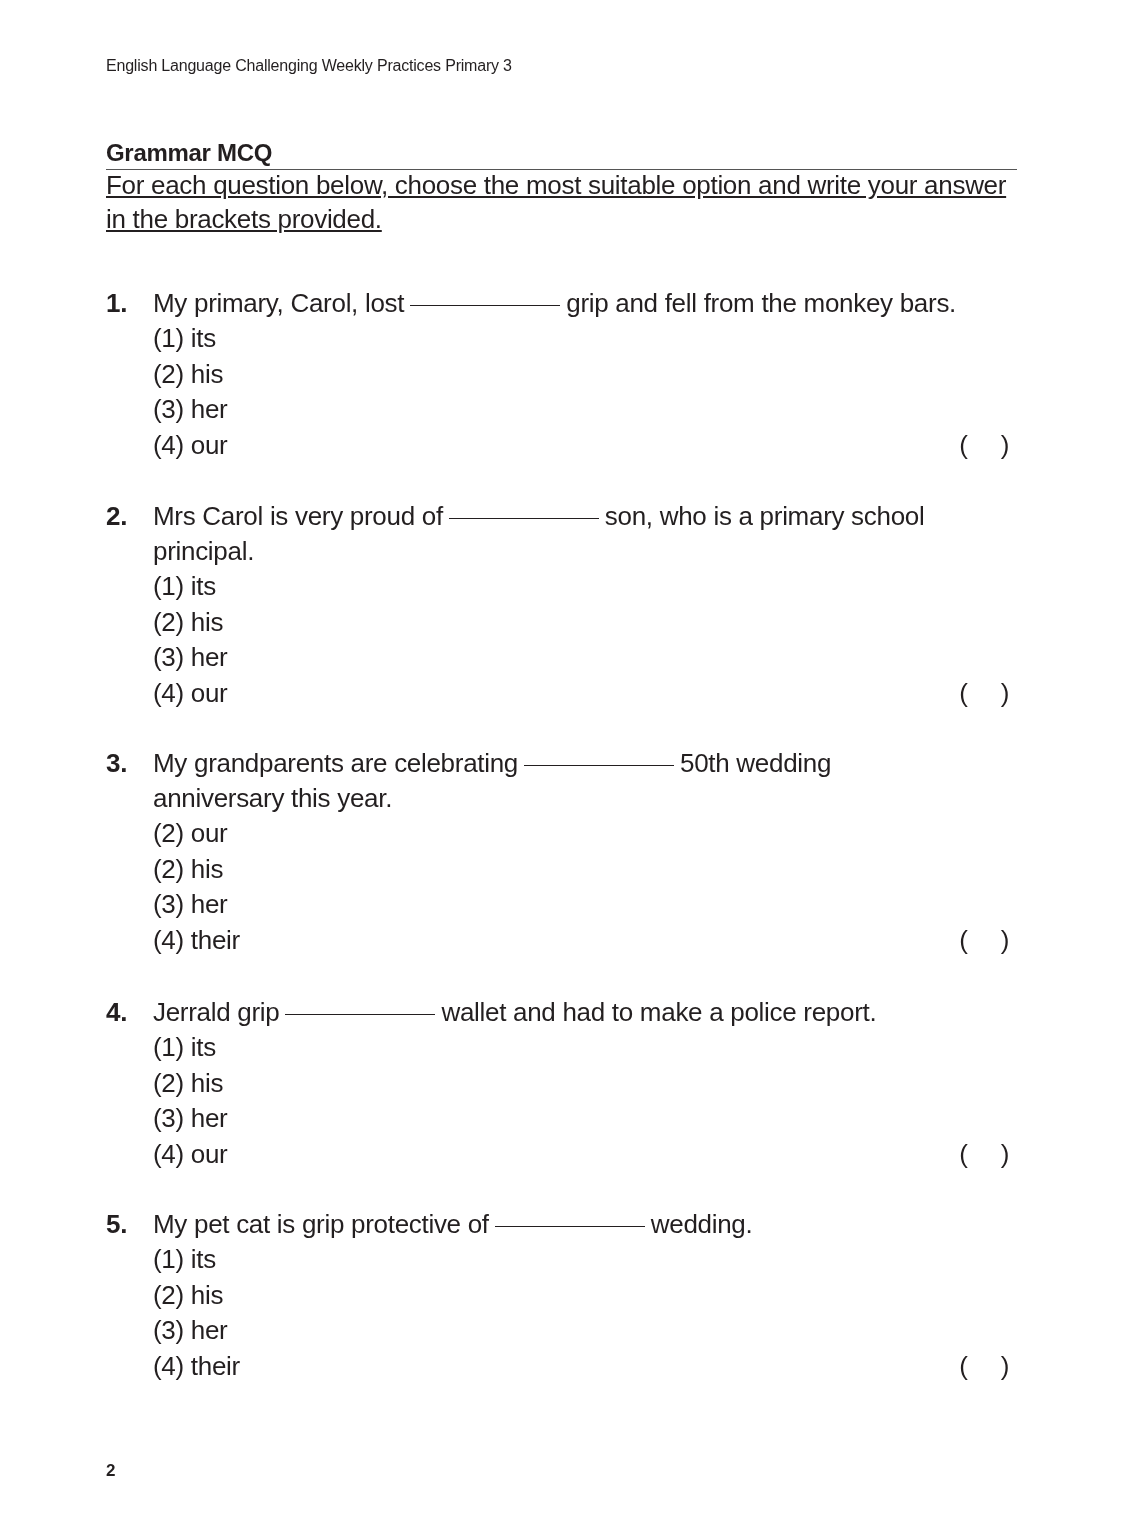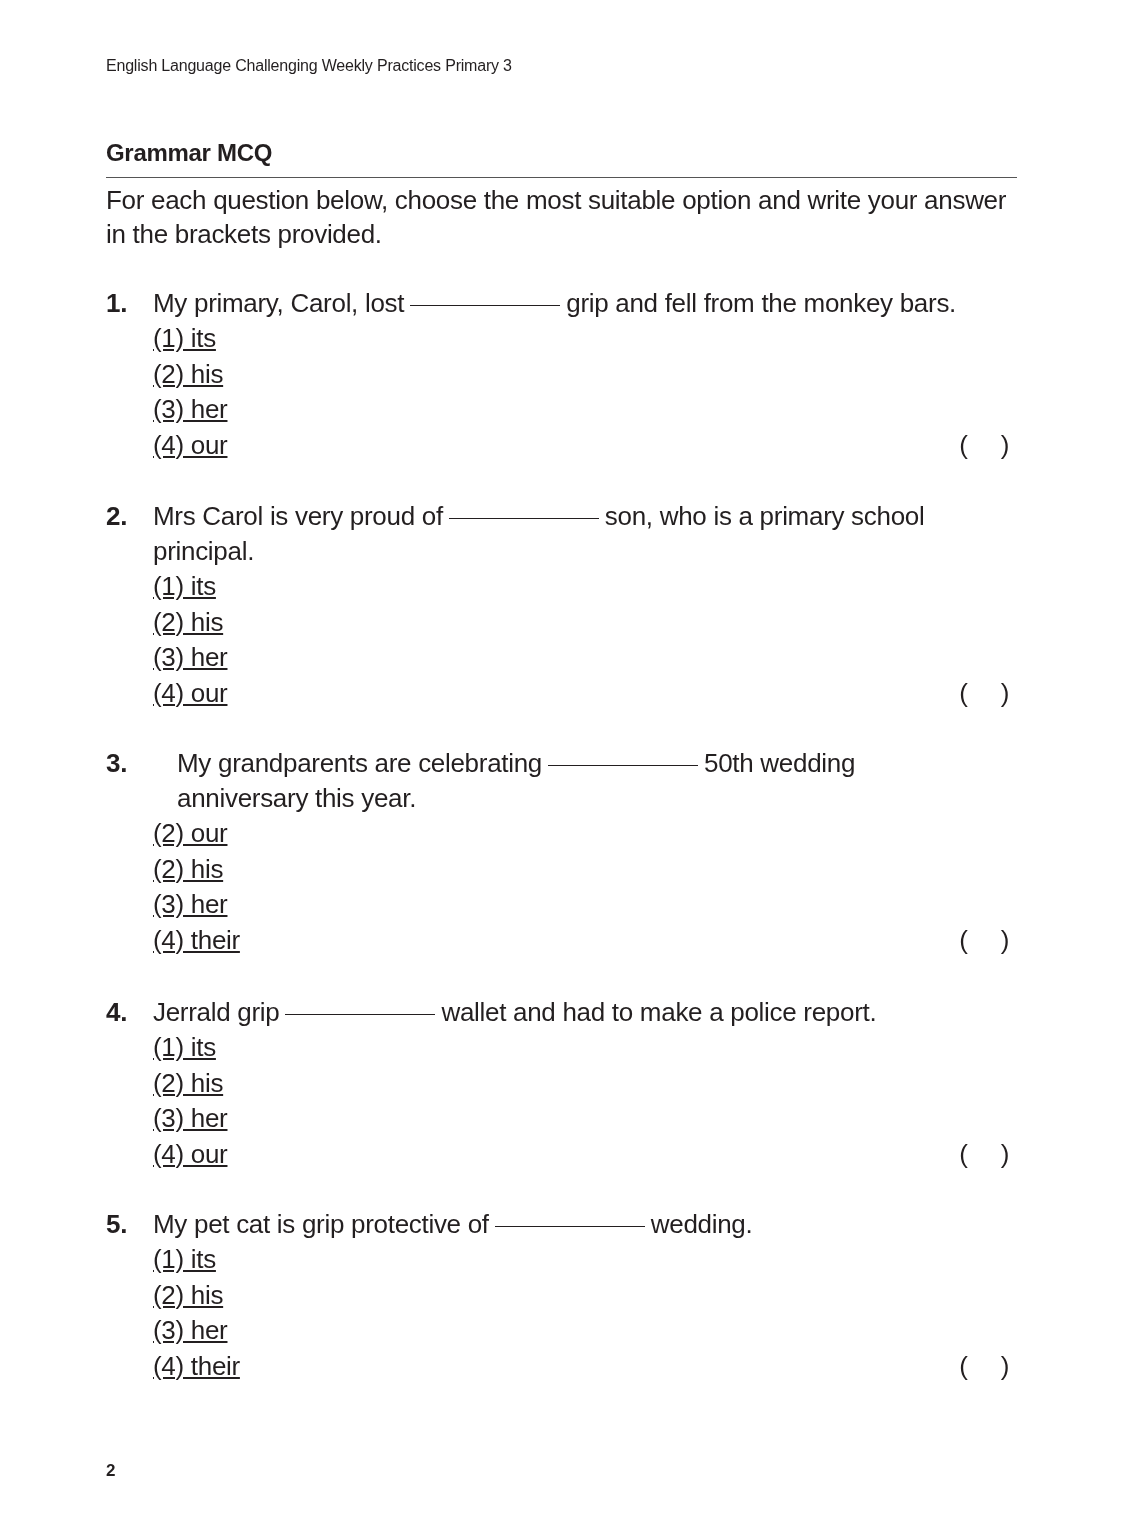--- a/index.html
+++ b/index.html
@@ -1,26 +1,26 @@
 <!DOCTYPE html>
 <html><head>
 <meta charset="utf-8">
 <style>
   html, body { margin:0; padding:0; background:#ffffff; }
   body { width:1123px; height:1536px; position:relative; font-family:"Liberation Sans", sans-serif; color:#231f20; overflow:hidden; }
   .header { position:absolute; left:106px; top:57px; font-size:16px; font-weight:normal; letter-spacing:-0.2px; }
-  .section-title { position:absolute; left:106px; top:139px; width:911px; font-size:24px; font-weight:bold; border-bottom:1.5px solid #555; padding-bottom:10px; letter-spacing:-0.3px; }
-  .instructions { position:absolute; left:106px; top:183px; width:911px; font-size:26px; line-height:34px; letter-spacing:-0.3px; }
+  .section-title { position:absolute; left:106px; top:139px; width:911px; font-size:24px; font-weight:bold; border-bottom:1.5px solid #555; padding-bottom:2px; letter-spacing:-0.3px; }
+  .instructions { position:absolute; left:106px; top:168px; width:911px; font-size:26px; line-height:34px; letter-spacing:-0.3px;text-decoration:underline; }
   .question { position:absolute; left:106px; width:911px; font-size:26px; letter-spacing:-0.3px; }
   .q-stem { display:flex; line-height:35px; }
   .q-num { width:47px; font-weight:bold; flex:none; }
   .q-text { flex:1; }
   .blank { display:inline-block; width:150px; border-bottom:1.5px solid #231f20; margin:0 6px; vertical-align:6px; height:0; }
   .options { margin-left:47px; position:relative; }
-  .option { line-height:35.5px;text-decoration:underline; }
+  .option { line-height:35.5px; }
   .answer-bracket { position:absolute; right:8px; bottom:0; line-height:35.5px; word-spacing:26px; }
   .page-number { position:absolute; left:106px; top:1461px; font-size:17px; font-weight:bold; }
 </style>
 </head>
 <body>
 
 <div class="header">English Language Challenging Weekly Practices Primary 3</div>
 
 <div class="section-title">Grammar MCQ</div>
 
@@ -50,21 +50,21 @@
     <div class="option">(2) his</div>
     <div class="option">(3) her</div>
     <div class="option">(4) our</div>
     <span class="answer-bracket">( )</span>
   </div>
 </div>
 
 <div class="question" style="top:746px;">
   <div class="q-stem">
     <span class="q-num">3.</span>
-    <span class="q-text" style="padding-right:130px;margin-left:24px;"><span>My grandparents are celebrating</span><span class="blank"></span><span>50th wedding anniversary this year.</span></span>
+    <span class="q-text" style="padding-right:130px;"><span>My grandparents are celebrating</span><span class="blank"></span><span>50th wedding anniversary this year.</span></span>
   </div>
   <div class="options">
     <div class="option">(2) our</div>
     <div class="option">(2) his</div>
     <div class="option">(3) her</div>
     <div class="option">(4) their</div>
     <span class="answer-bracket">( )</span>
   </div>
 </div>
 

